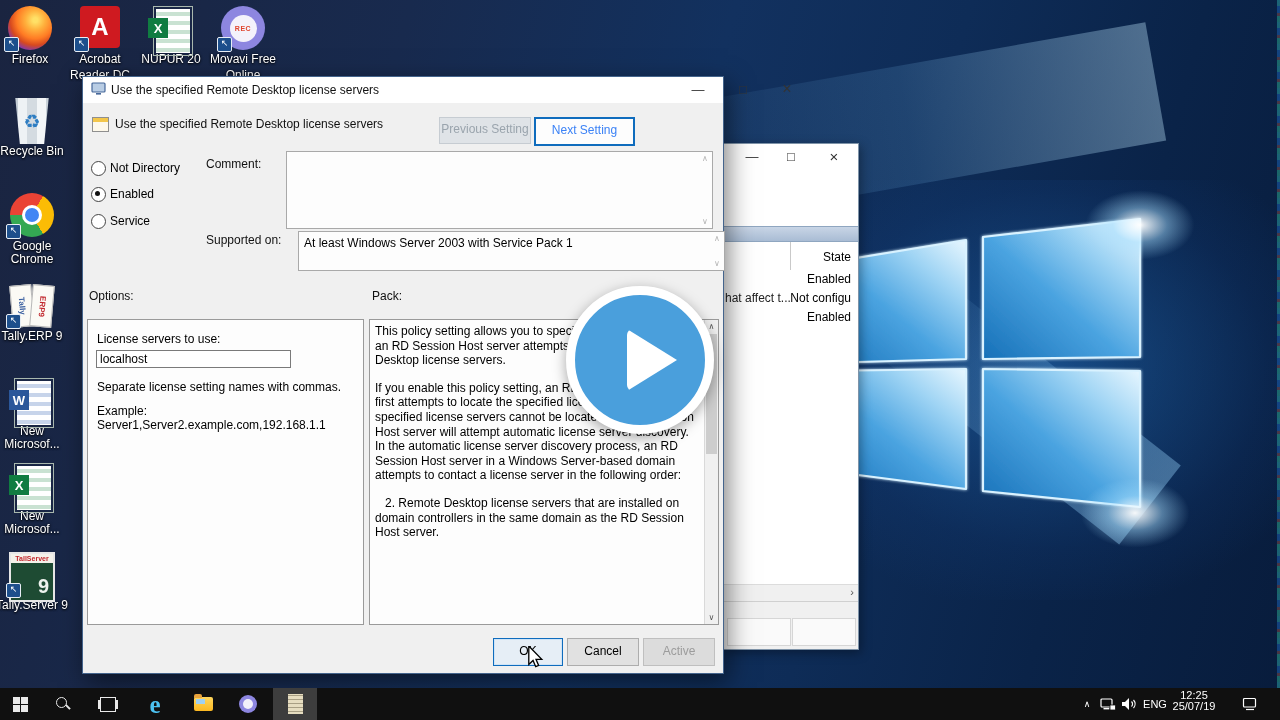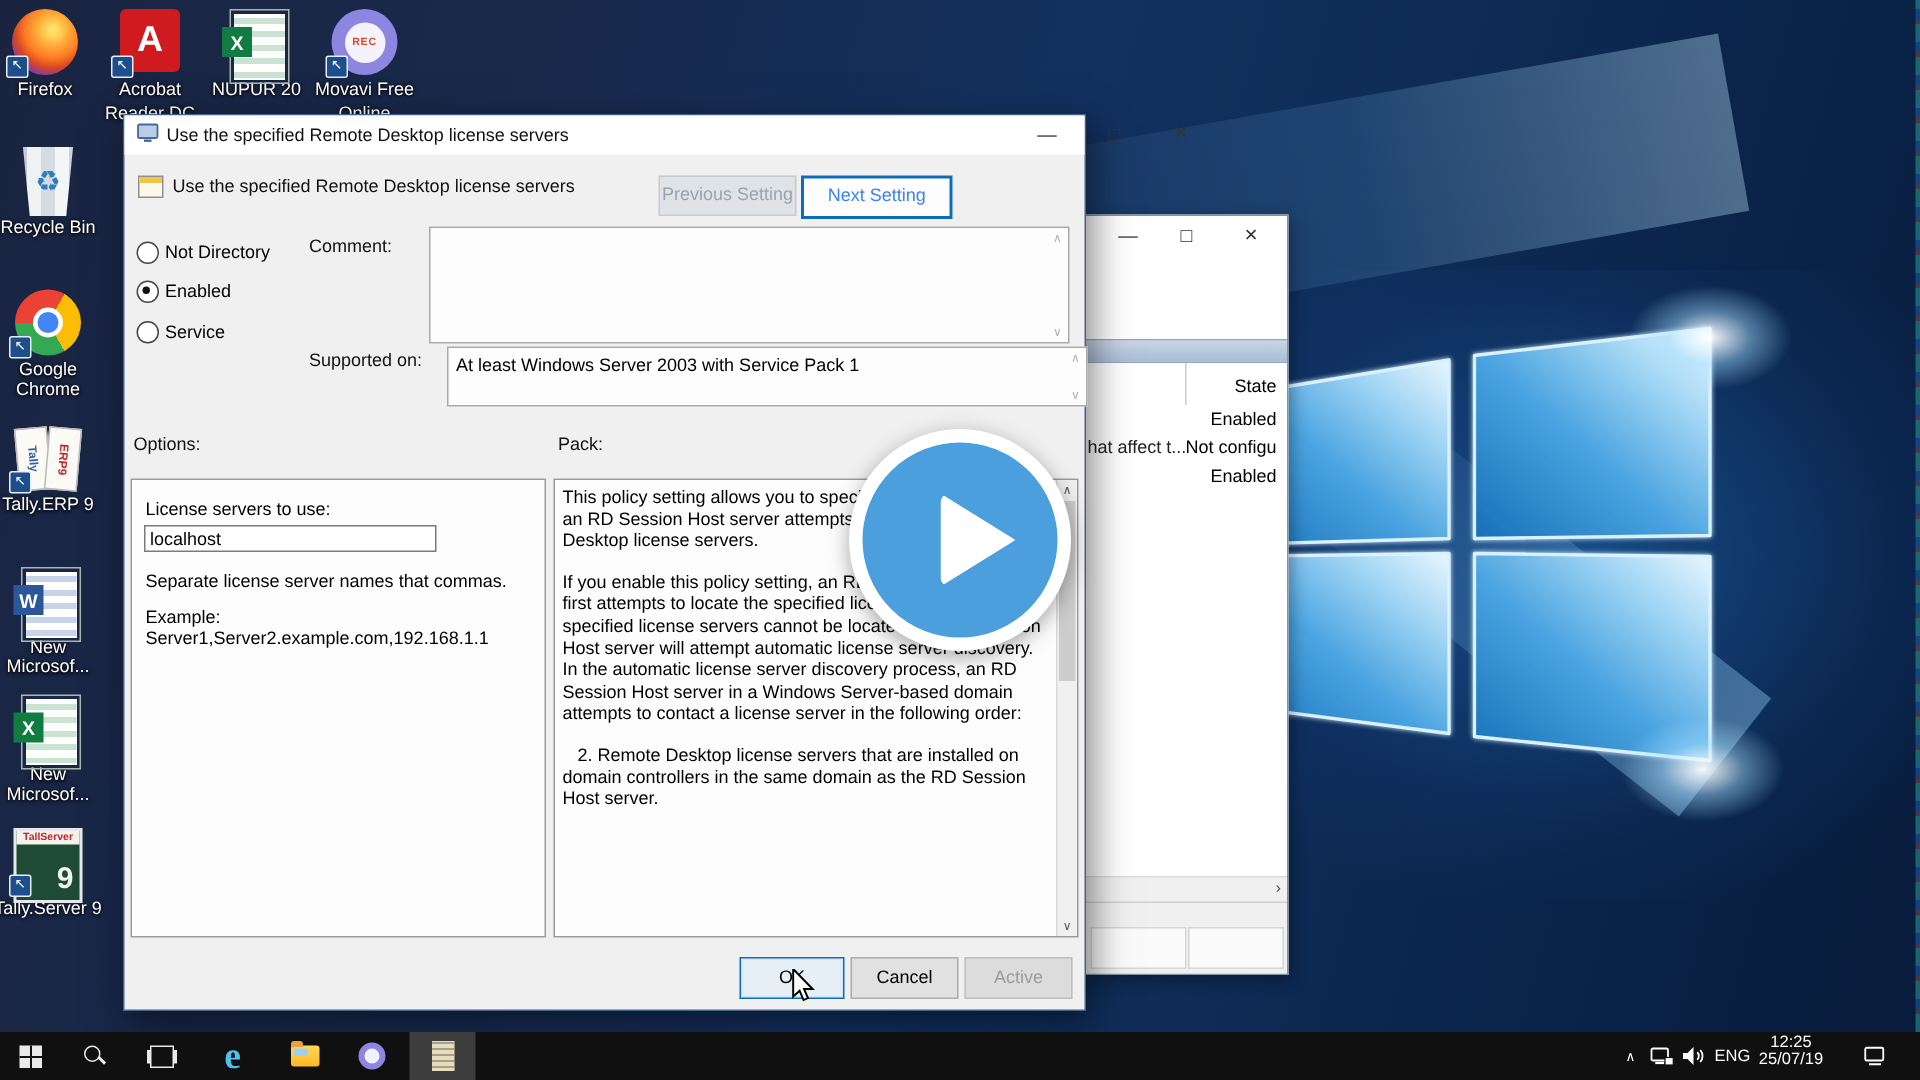--- a/index.html
+++ b/index.html
@@ -351,21 +351,21 @@
       <span class="boxarrow" style="top:2px;">∧</span>
       <span class="boxarrow" style="bottom:2px;">∨</span>
     </div>
 
     <span class="fldlbl" style="left:6px;top:212px;">Options:</span>
     <span class="fldlbl" style="left:289px;top:212px;">Pack:</span>
 
     <div id="optbox" class="groupbox">
       <span class="inlbl">License servers to use:</span>
       <input type="text" value="localhost" style="">
-      <span class="hint1">Separate license server names that commas.</span>
+      <span class="hint1">Separate license setting names with commas.</span>
       <span class="hint2">Example: Server1,Server2.example.com,192.168.1.1</span>
     </div>
 
     <div id="helpbox" class="groupbox">
       <div id="helptext">
 
       <p>This policy setting allows you to specify the order in which an RD Session Host server attempts to locate Remote Desktop license servers.</p>
           <p>If you enable this policy setting, an RD Session Host server first attempts to locate the specified license servers. If the specified license servers cannot be located, the RD Session Host server will attempt automatic license server discovery. In the automatic license server discovery process, an RD Session Host server in a Windows Server-based domain attempts to contact a license server in the following order:</p>
           <p>&nbsp;&nbsp;&nbsp;2. Remote Desktop license servers that are installed on domain controllers in the same domain as the RD Session Host server.</p>
         </div>

